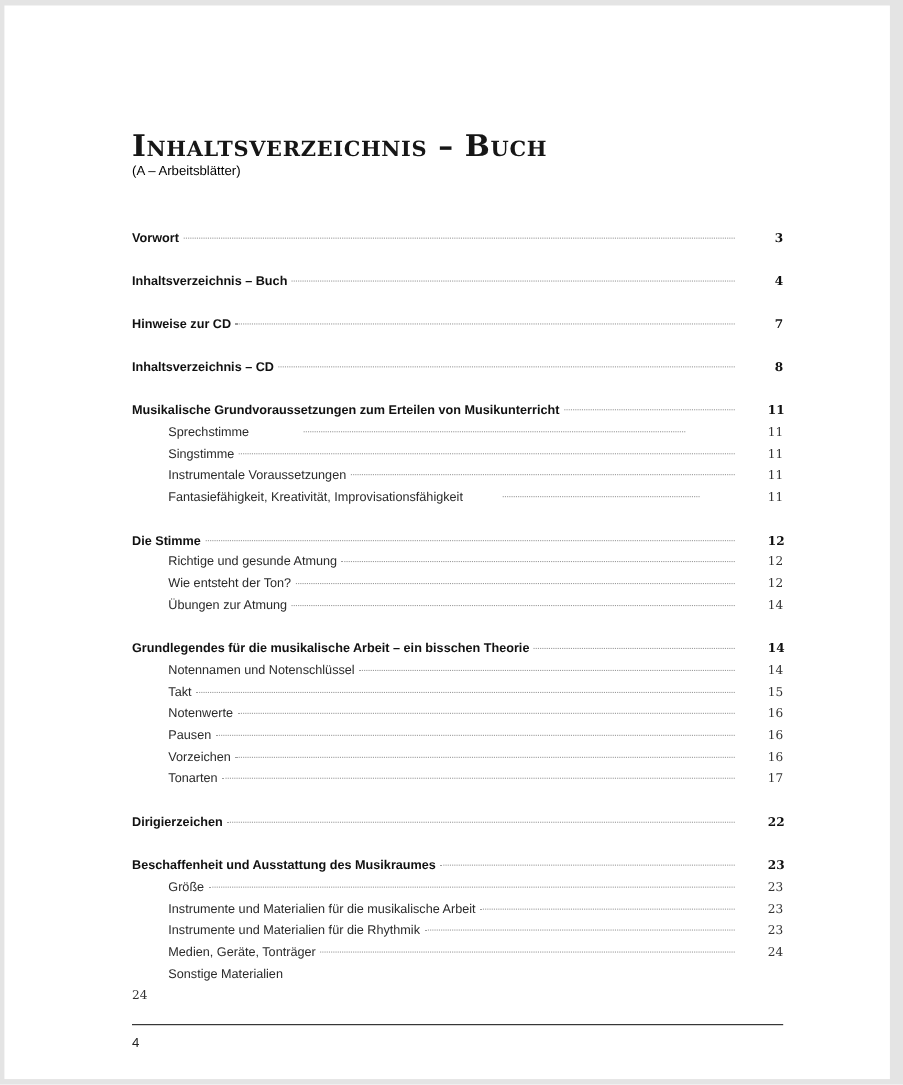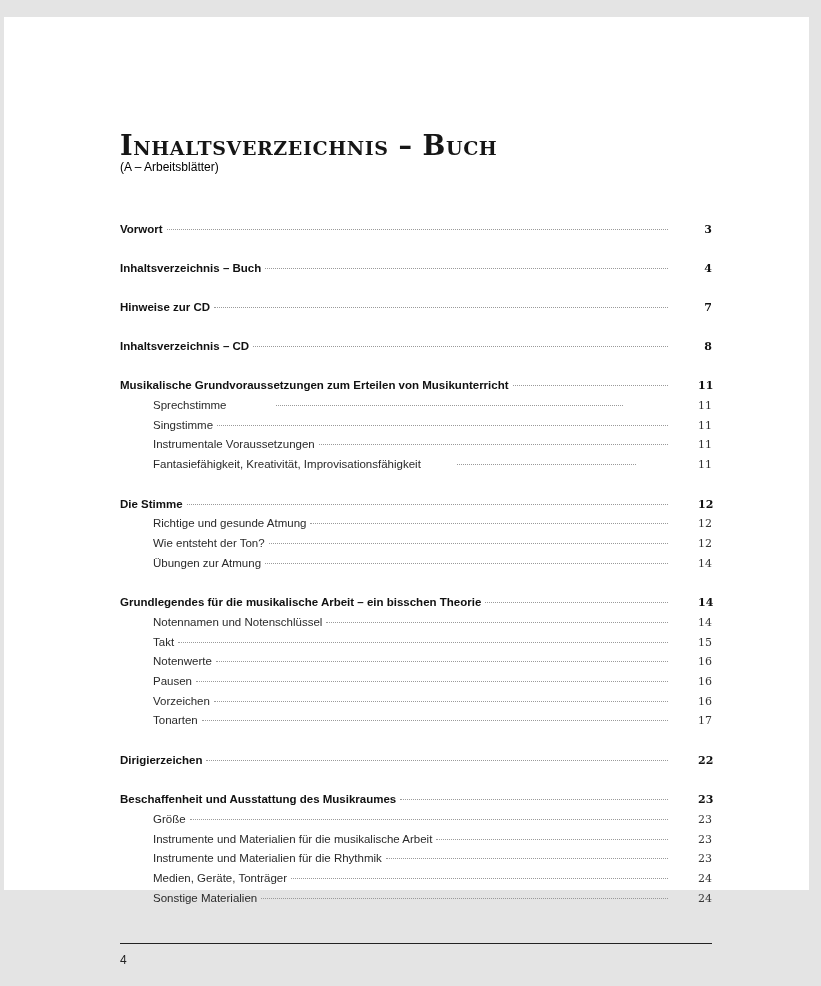--- a/index.html
+++ b/index.html
@@ -11,23 +11,23 @@
       height: 986px;
       background: #e4e4e4;
       position: relative;
       overflow: hidden;
       font-family: "Liberation Sans", "DejaVu Sans", sans-serif;
       color: #1a1a1a;
     }
     .page {
       position: absolute;
       left: 4px;
-      top: 17px;
+      top: 5px;
       width: 805px;
-      height: 873px;
+      height: 976px;
       background: #ffffff;
     }
     .title {
       position: absolute;
       left: 116px;
       top: 113px;
       margin: 0;
       font-family: "DejaVu Serif", "Liberation Serif", serif;
       font-weight: bold;
       font-variant: small-caps;
@@ -242,21 +242,21 @@
       <div class="entry sub" style="top: 832px;">
     <span class="label">Instrumente und Materialien für die Rhythmik</span>
     <span class="leader"></span>
     <span class="pagenum">23</span>
   </div>
       <div class="entry sub" style="top: 852px;">
     <span class="label">Medien, Geräte, Tonträger</span>
     <span class="leader"></span>
     <span class="pagenum">24</span>
   </div>
-      <div class="entry sub" style="top: 872px;">
+      <div class="entry sub" style="top: 872px; flex-direction: column;">
     <span class="label">Sonstige Materialien</span>
     <span class="leader"></span>
     <span class="pagenum">24</span>
   </div>
     </div>
 
   <div class="footer-rule"></div>
   <div class="footer-page">4</div>
 </div>
 

